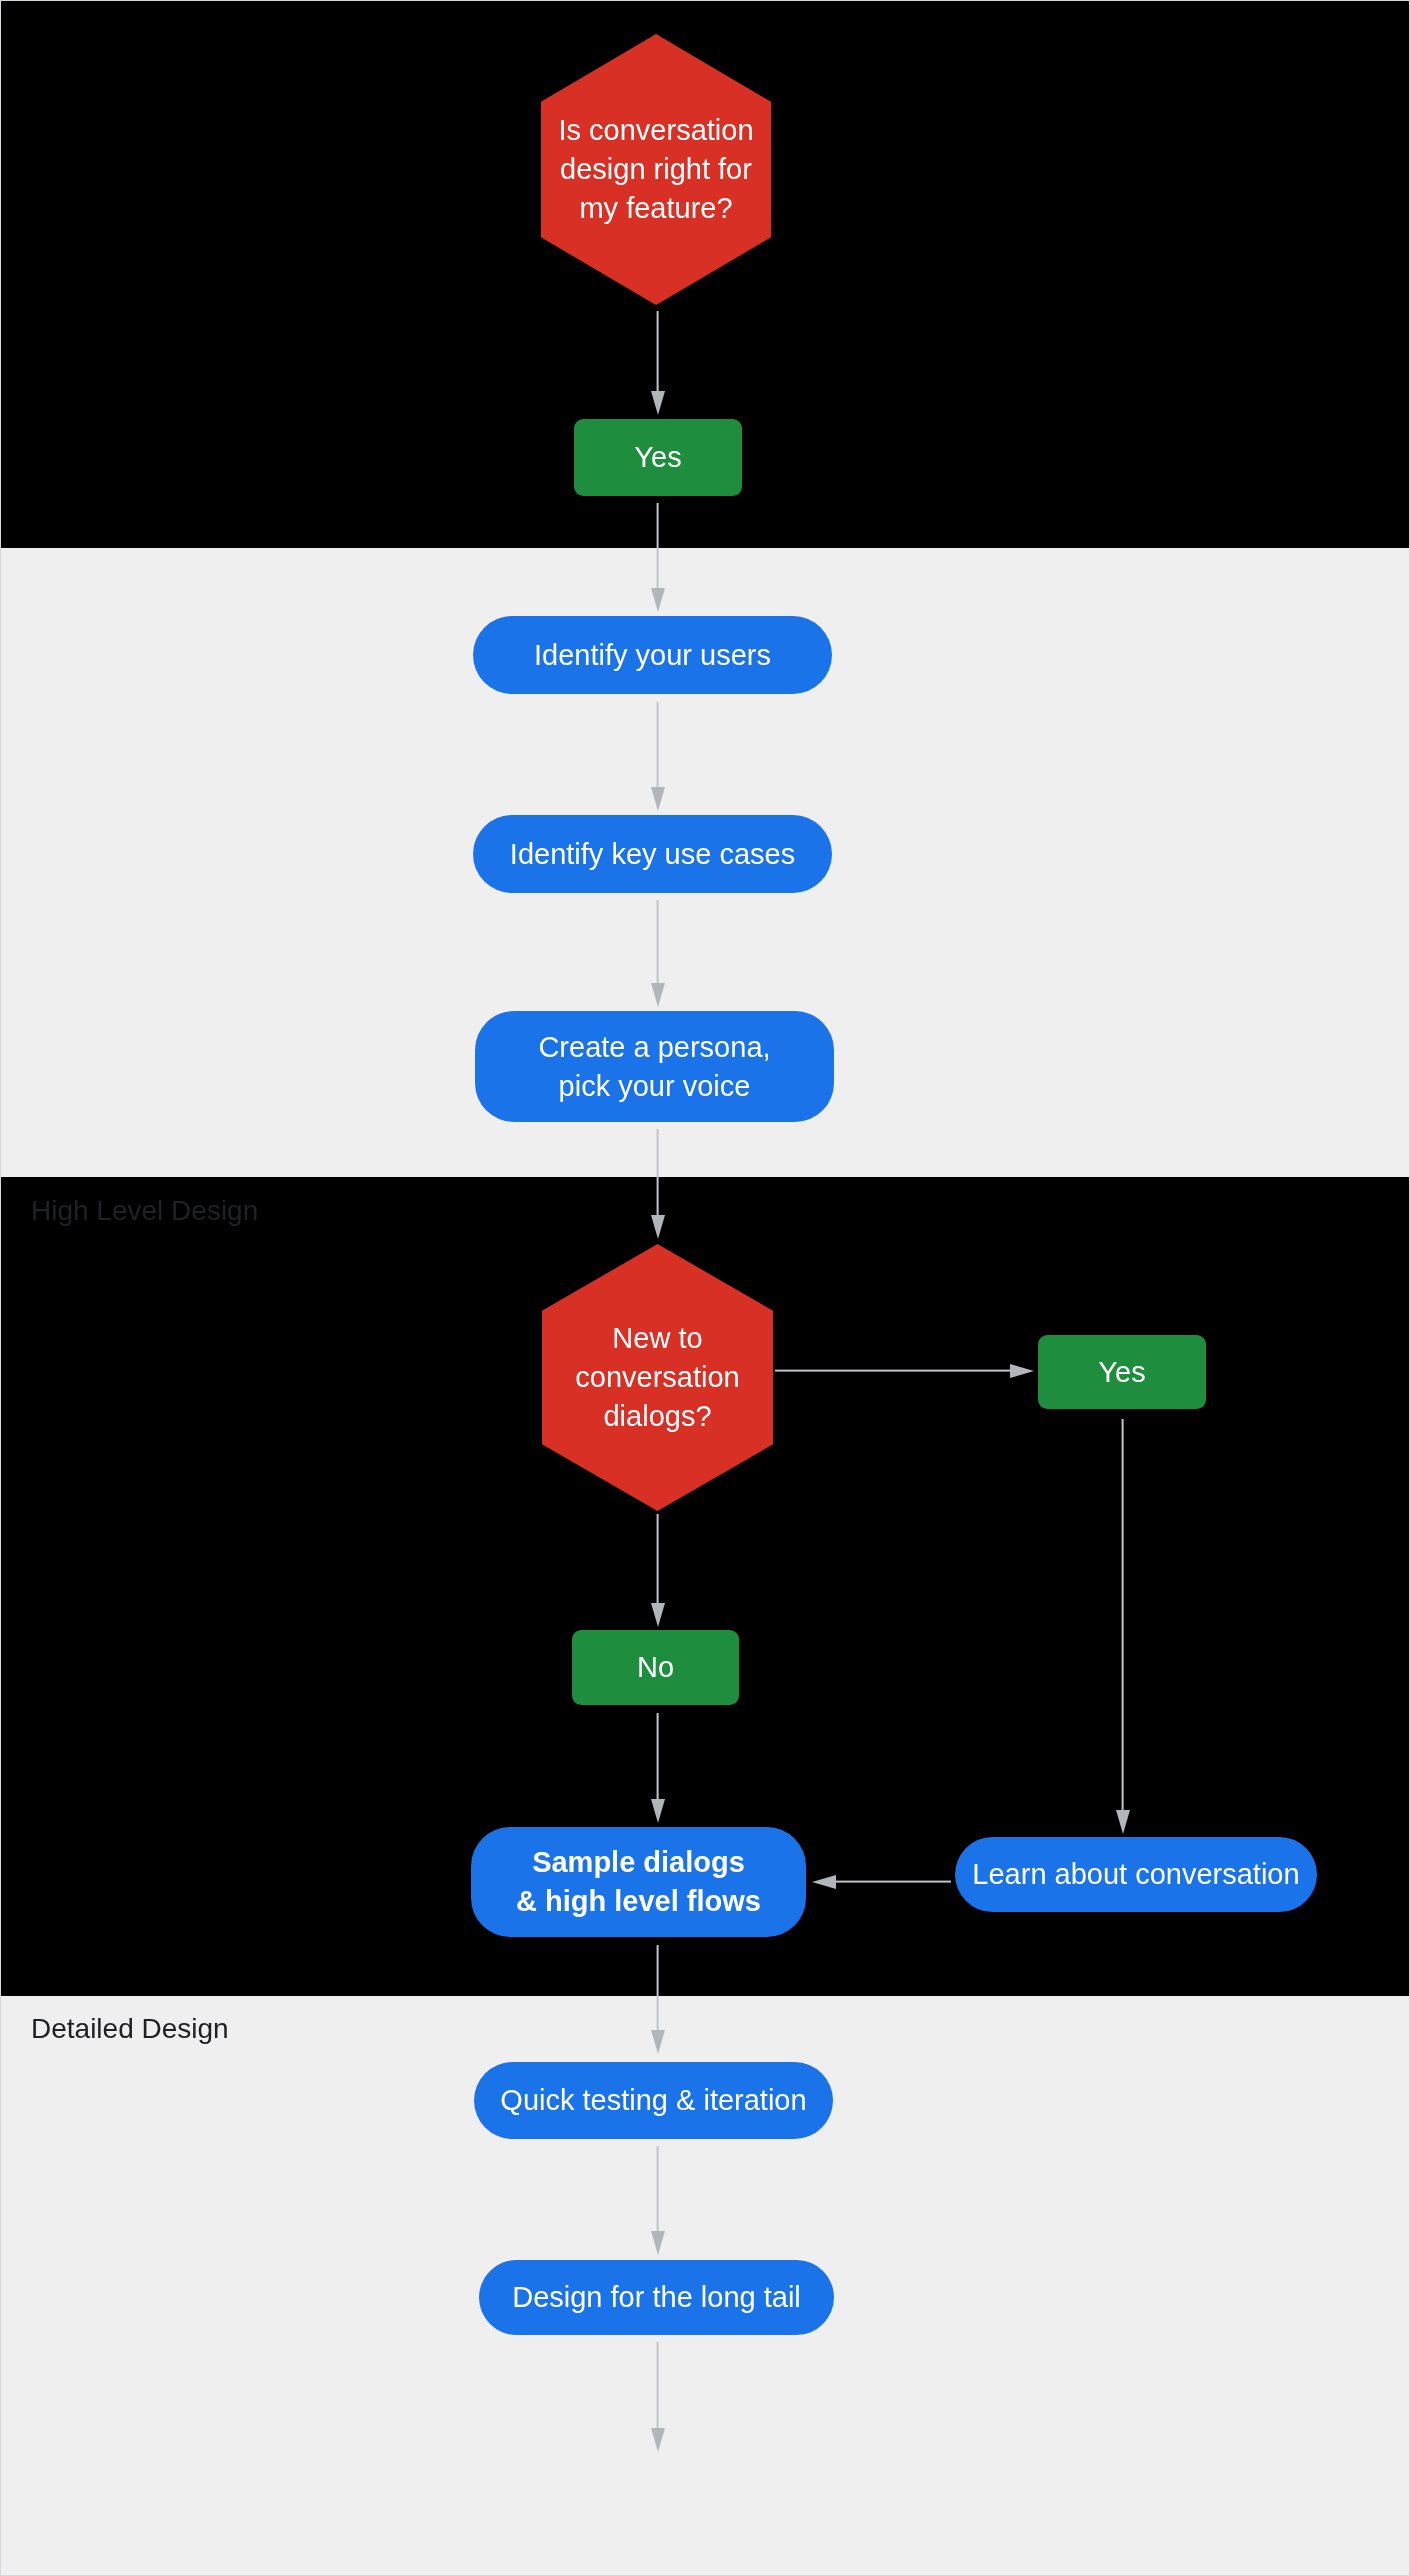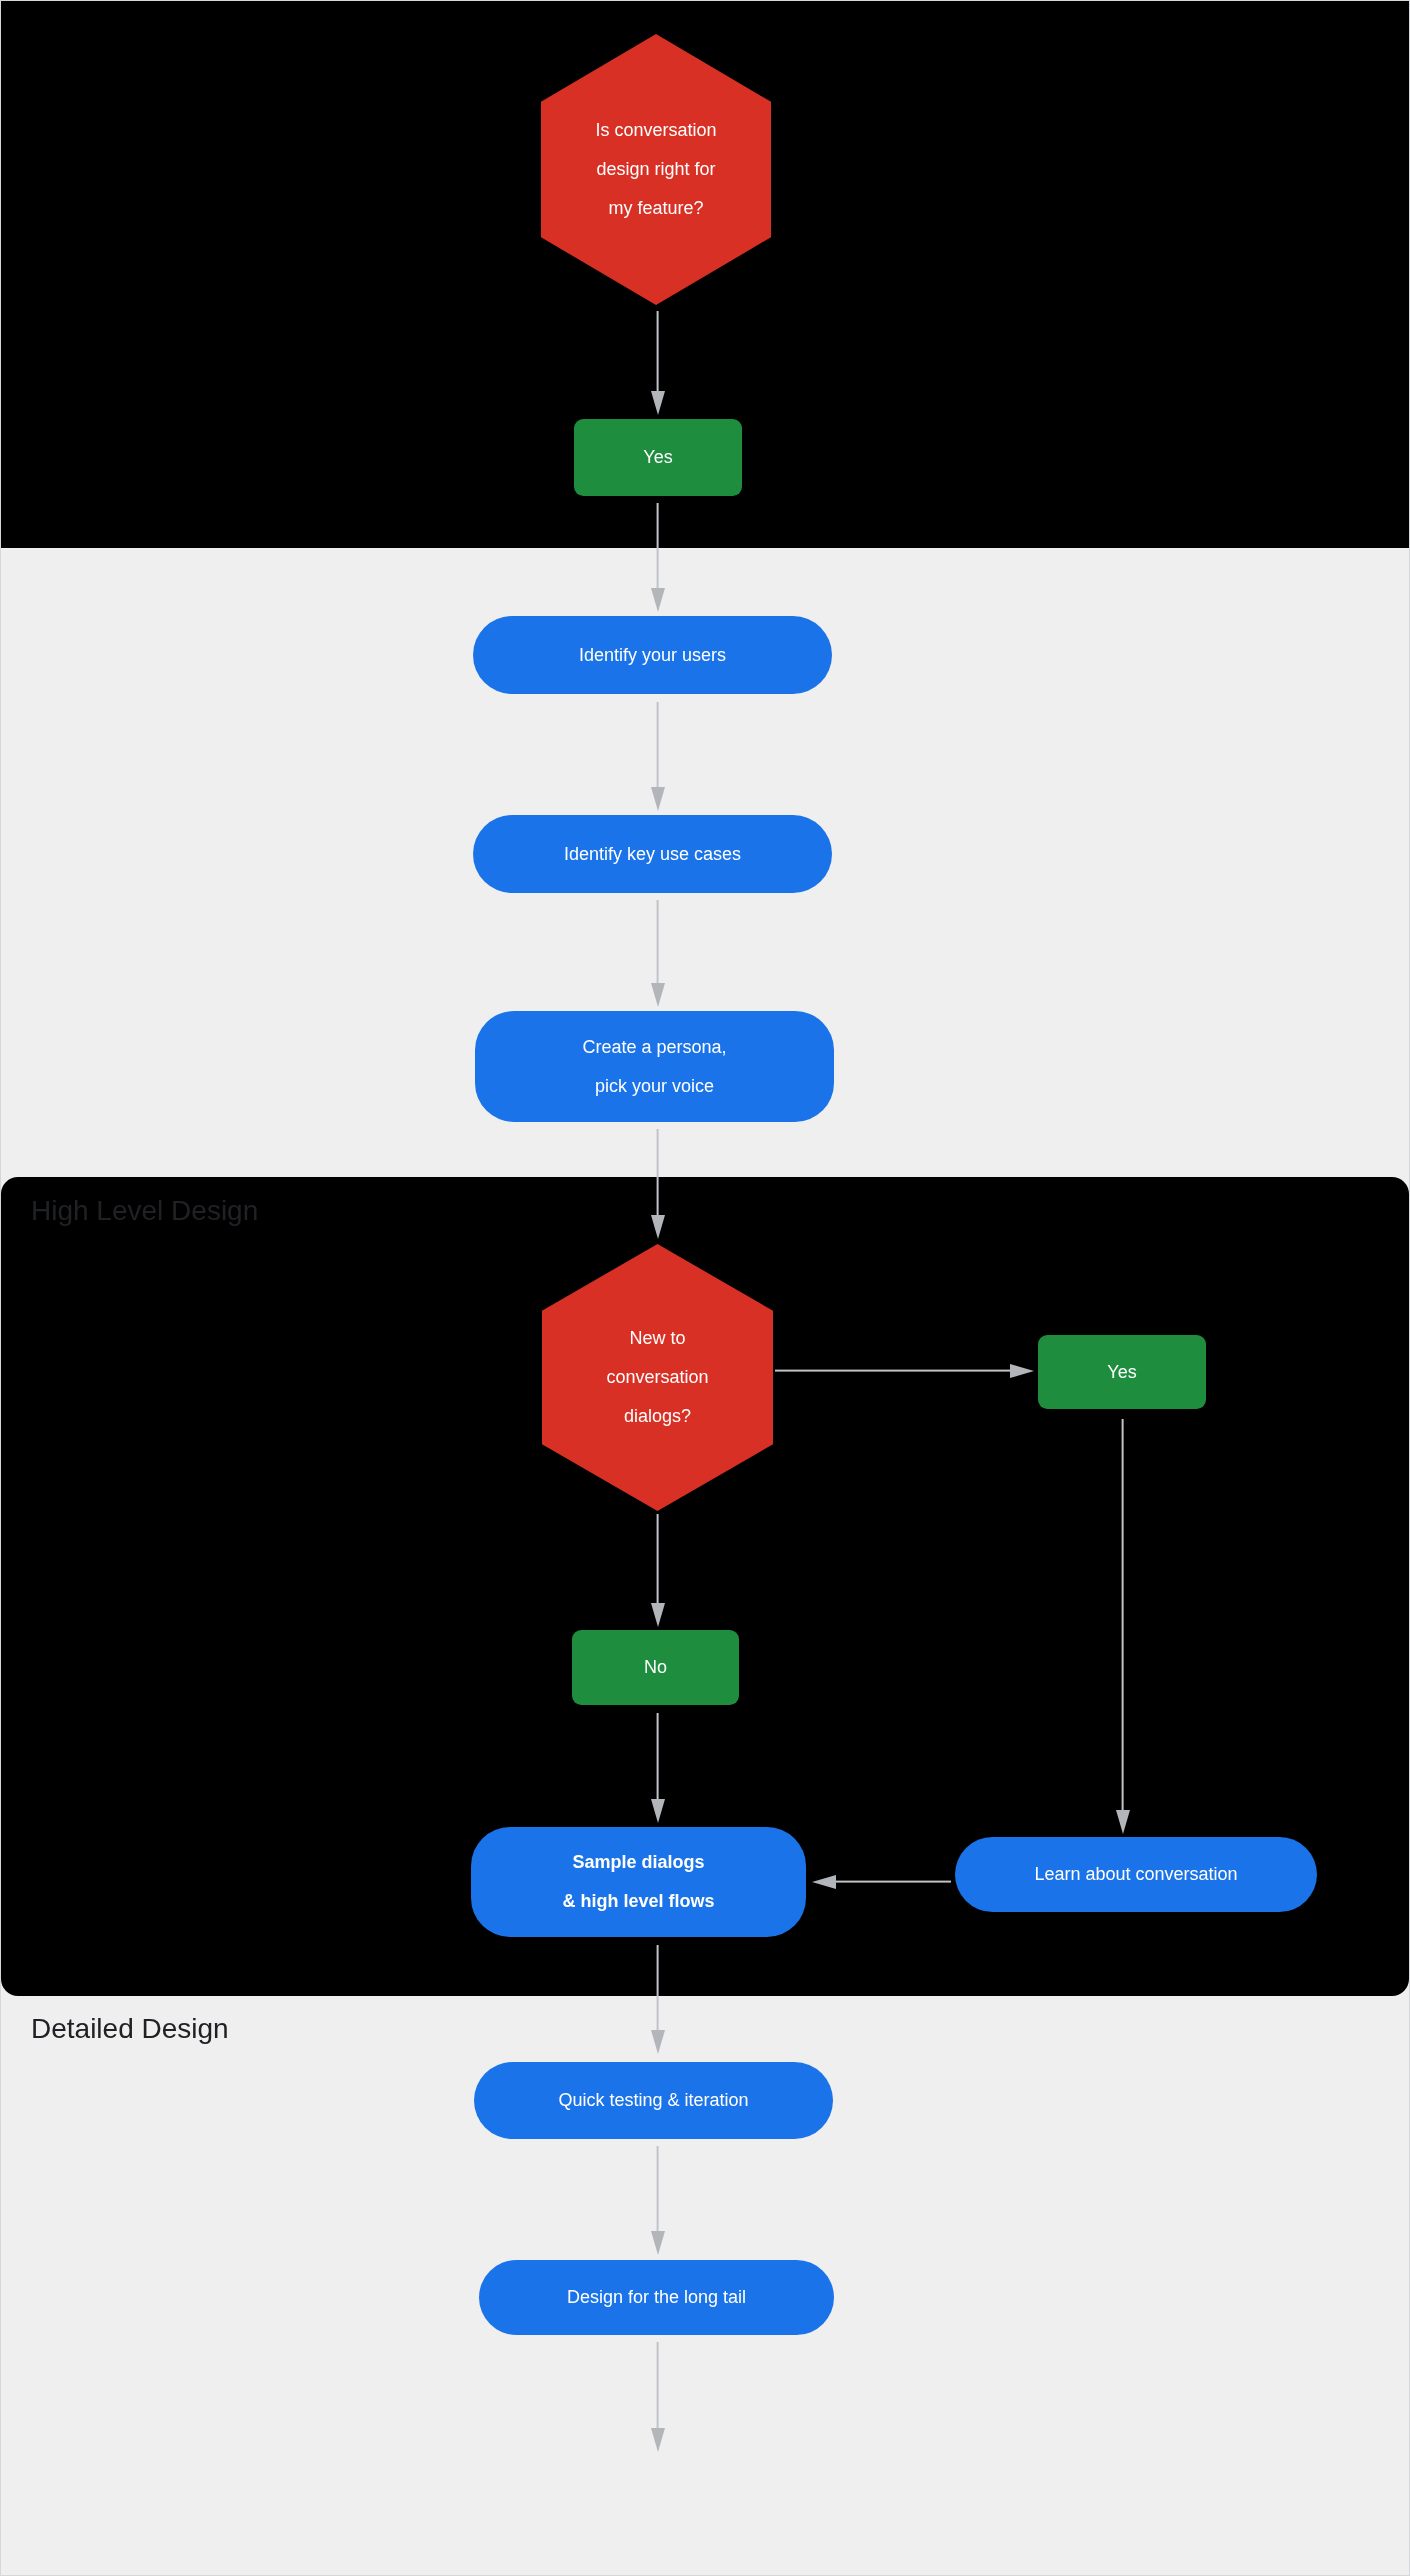--- a/index.html
+++ b/index.html
@@ -40,21 +40,21 @@
     color: var(--section-label-gray);
   }
 
   .node {
     position: absolute;
     display: flex;
     align-items: center;
     justify-content: center;
     text-align: center;
     color: var(--node-text);
-    font-size: 18px;
+    font-size: 29px;
     font-weight: 500;
     line-height: 39px;
     white-space: pre-line;
   }
   .node.decision {
     background: var(--decision-red);
     clip-path: polygon(50% 0%, 100% 25%, 100% 75%, 50% 100%, 0% 75%, 0% 25%);
   }
   .node.answer {
     background: var(--answer-green);
@@ -92,21 +92,21 @@
     border-top: 7.4px solid transparent; border-bottom: 7.4px solid transparent;
     border-right: 24px solid var(--arrow-head-gray);
   }
 </style>
 </head>
 <body>
 
 <div class="canvas">
 
   <div class="section dark" style="top:0; height:547px;"></div>
-  <div class="section dark" style="top:1176px; height:819px;border-radius:17px;">
+  <div class="section dark" style="top:1176px; height:819px;">
     <div class="section-label" style="top:17.6px;">High Level Design</div>
   </div>
   <div class="section light" style="top:1995px; height:581px;">
     <div class="section-label" style="top:16.7px;">Detailed Design</div>
   </div>
 
   <div class="arrow v" style="left:649px; top:310px;  height:104px;">
       <span class="line"></span>
       <span class="head"></span>
     </div>

